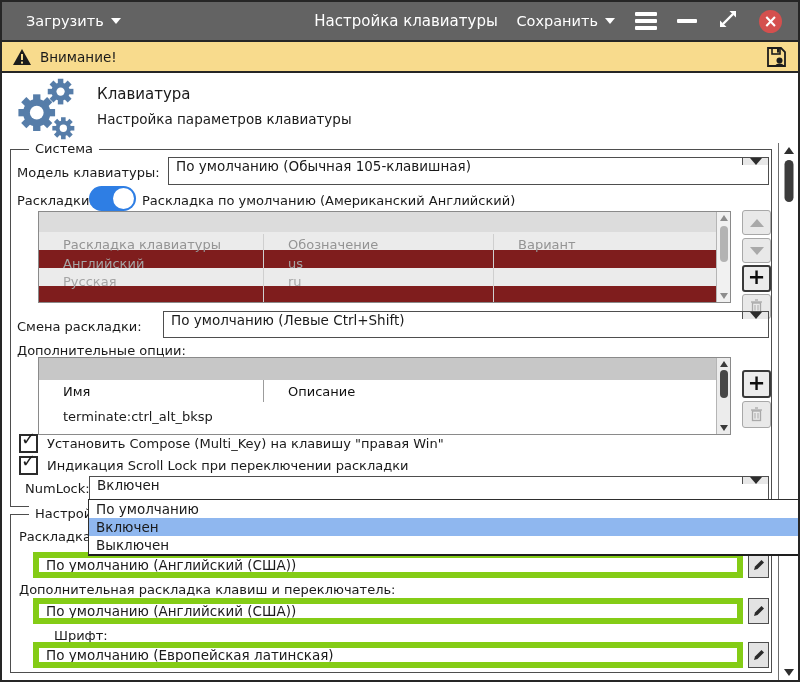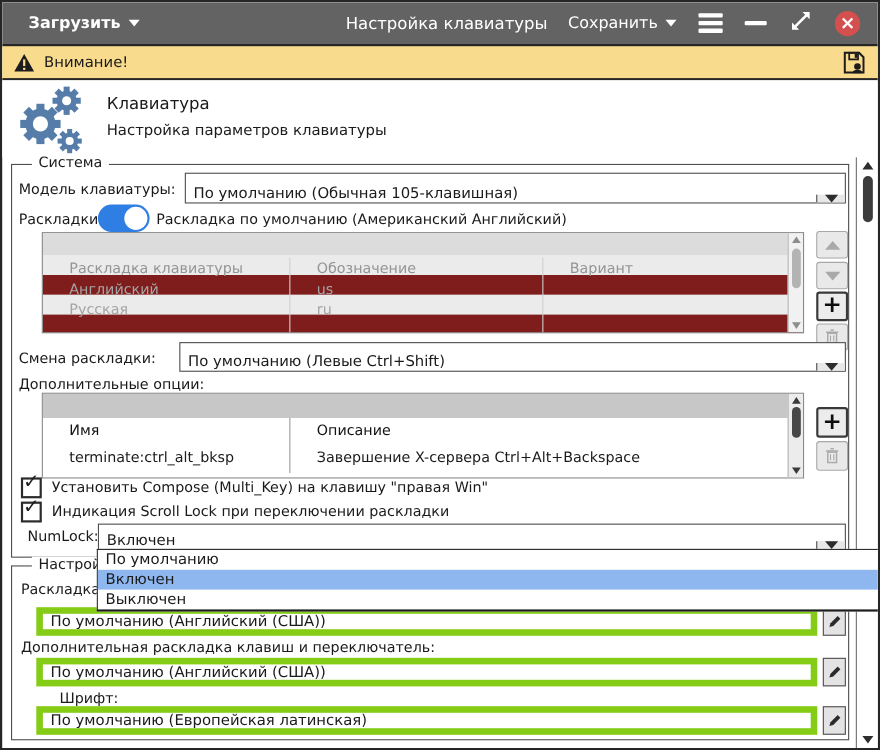--- a/index.html
+++ b/index.html
@@ -6,21 +6,21 @@
   .window{
     position:relative; width:800px; height:682px; background:#fff;
     border:2px solid #262626; box-sizing:border-box; overflow:hidden;
     font-family:"DejaVu Sans", sans-serif; color:#1a1a1a;
   }
   
   .titlebar{position:absolute;left:0;right:0;top:0;height:38px;background:#636363;
     display:flex;align-items:center;color:#fff;}
   .tb-title{position:absolute;left:0;right:0;text-align:center;font-size:15px;margin-left:12px;}
   .tb-btn{display:flex;align-items:center;gap:7px;font-size:14.5px;cursor:default;}
-  .tb-left{margin-left:24px;z-index:2;font-weight:bold;}
+  .tb-left{margin-left:24px;z-index:2;}
   .tb-right{position:absolute;right:16px;display:flex;align-items:center;gap:20px;z-index:2;}
   .caret-down{width:0;height:0;border-left:5px solid transparent;border-right:5px solid transparent;border-top:6px solid #fff;}
   .hamburger div{width:22px;height:3.5px;background:#fff;margin:3.5px 0;border-radius:1px;}
   .min-bar{width:20px;height:4px;background:#fff;border-radius:1px;}
   .close-btn{width:23px;height:23px;border-radius:50%;background:#d4504e;color:#fff;
     display:flex;align-items:center;justify-content:center;font-size:17px;font-weight:bold;line-height:1;}
   
   .warnbar{position:absolute;left:0;right:0;top:38px;height:33px;background:#f8db8d;
     border-top:2px solid #262626;border-bottom:2px solid #262626;box-sizing:border-box;
     display:flex;align-items:center;padding:0 10px;font-size:13.5px;}
@@ -31,21 +31,21 @@
   .gears{position:absolute;left:10px;top:3px;}
   .app-title{position:absolute;left:95px;top:12px;font-size:15px;}
   .app-sub{position:absolute;left:95px;top:38px;font-size:13.5px;}
   
   .groupbox{position:absolute;border:1px solid #4e4e4e;background:#fff;box-sizing:border-box;}
   .glabel{position:absolute;top:-9px;left:18px;background:#fff;padding:0 6px;font-size:13px;}
   #group-system{left:8px;top:147px;width:762px;height:358px;}
   #group-console{left:8px;top:512px;width:762px;height:159px;}
   .flabel{position:absolute;font-size:13px;white-space:nowrap;}
   
-  .combo{position:absolute;background:#fff;border:1px solid #4e4e4e;display:flex;align-items:flex-end;box-sizing:border-box;}
+  .combo{position:absolute;background:#fff;border:1px solid #4e4e4e;display:flex;align-items:flex-start;box-sizing:border-box;}
   .combo .val{flex:1;display:flex;align-items:center;padding-left:7px;font-size:13.5px;white-space:nowrap;overflow:hidden;}
   .combo .arrow-btn{width:25px;border-left:1px solid #4e4e4e;background:#e8e8e8;display:flex;align-items:center;justify-content:center;}
   .tri-down{width:0;height:0;border-left:6px solid transparent;border-right:6px solid transparent;border-top:7px solid #2c2c2c;}
   
   .toggle{position:absolute;width:47px;height:25px;border-radius:13px;background:#2e7ee4;}
   .toggle .knob{position:absolute;right:2px;top:2px;width:21px;height:21px;background:#fff;border-radius:50%;}
   
   .dtable{position:absolute;border:1px solid #8a8a8a;box-sizing:border-box;font-size:13px;overflow:hidden;}
   .trow{display:flex;align-items:center;}
   .tcell{padding-left:24px;box-sizing:border-box;white-space:nowrap;overflow:hidden;height:100%;display:flex;align-items:center;margin-top:44px;}
@@ -272,21 +272,20 @@
 
     <div class="flabel" style="left:6px;top:193px;text-align:right;">Дополнительные опции:</div>
 
     <div class="dtable" id="options-table" style="left:27px;top:207px;width:693px;height:78px;">
       <div class="trow hrow">
         <div class="tcell o1">Имя</div>
         <div class="tcell o2">Описание</div>
       </div>
       <div class="trow brow row2">
         <div class="tcell o1">terminate:ctrl_alt_bksp</div>
-        <div class="tcell o2">Завершение X-сервера Ctrl+Alt+Backspace</div>
       </div>
       <div class="in-scroll" style="background:#ececec;">
         <div class="up" style="border-bottom-color:#3a3a3a;"></div>
         <div class="thumb"></div>
         <div class="down" style="border-top-color:#3a3a3a;"></div>
       </div>
     </div>
 
     <div class="sbtn enabled" style="left:731px;top:220px;height:28px;">
         <span class="plus-glyph">+</span>

